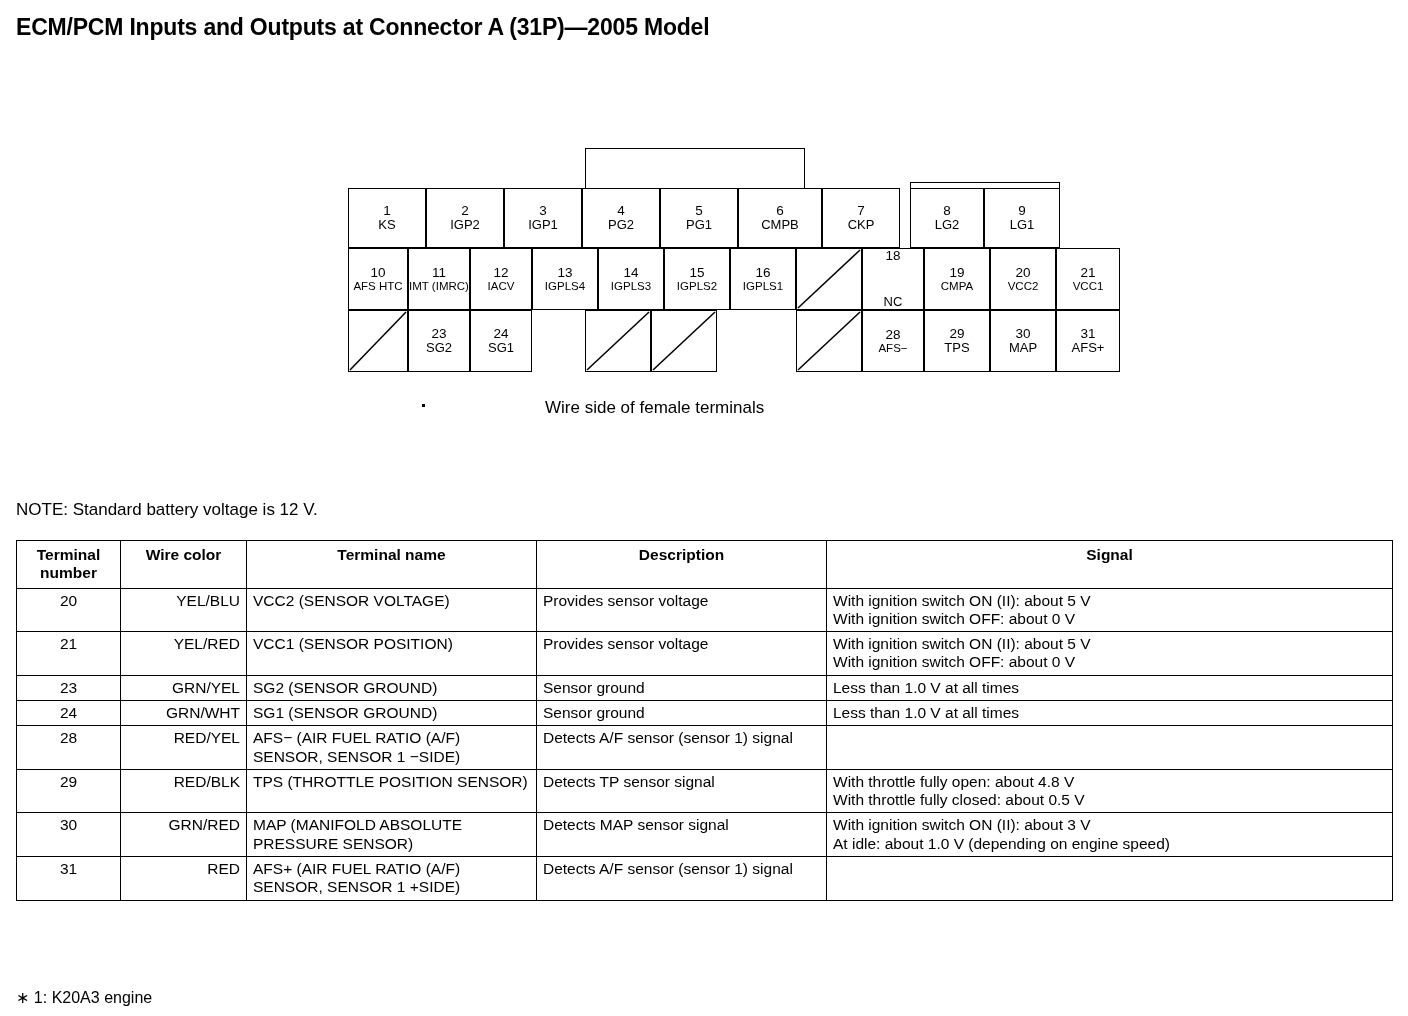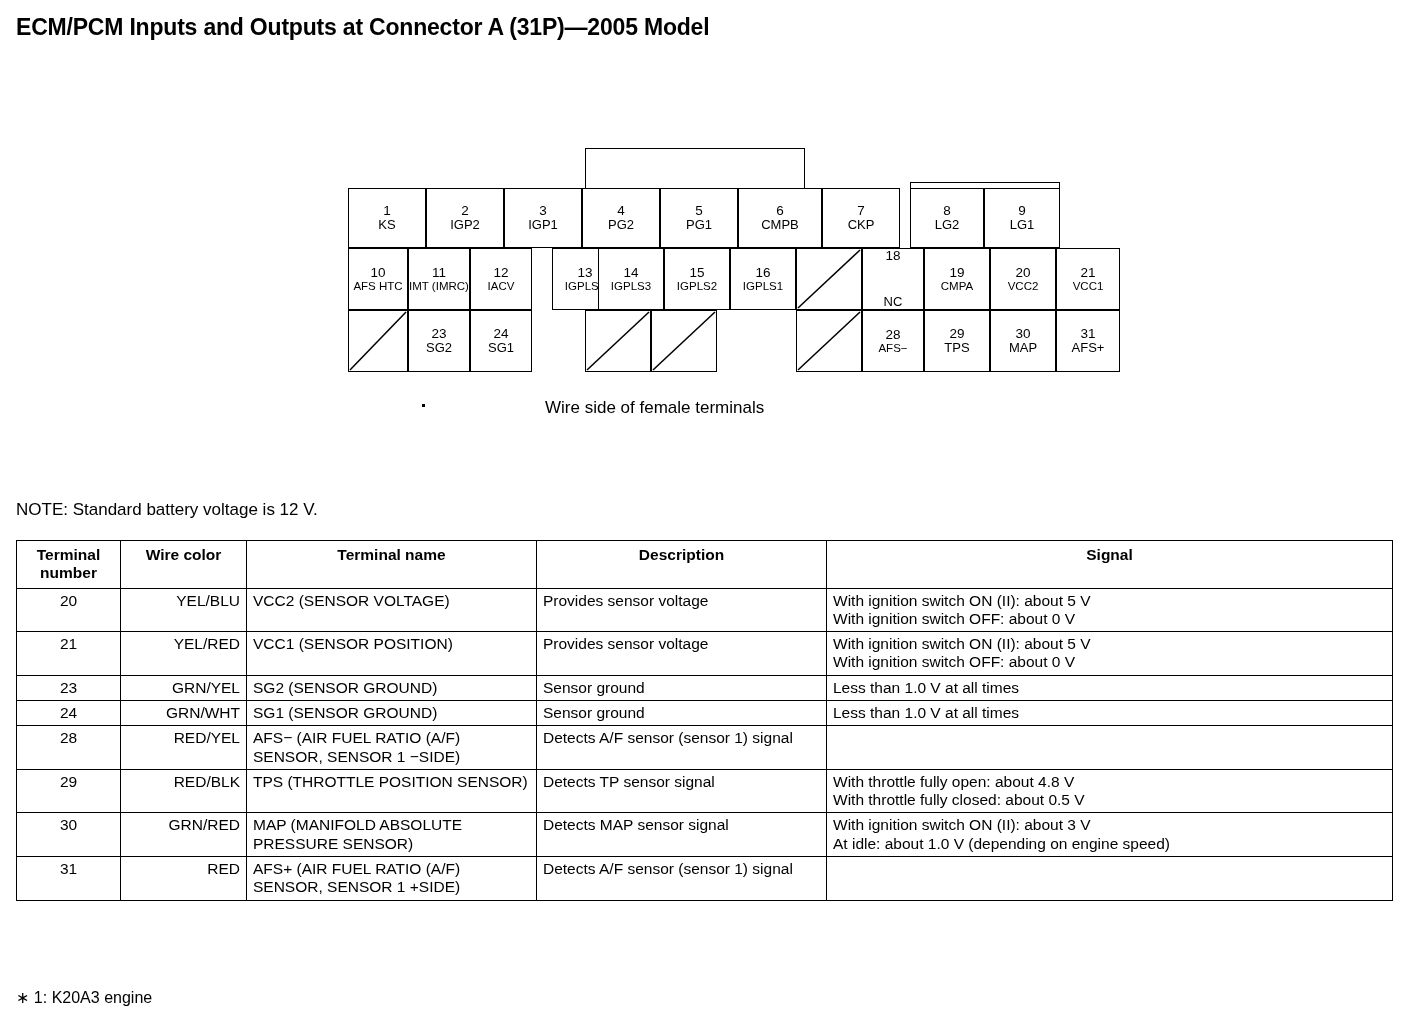--- a/index.html
+++ b/index.html
@@ -189,21 +189,21 @@
     <span class="nm small">AFS HTC</span>
   </div>
   <div class="cell" style="left:68px; top:108px; width:62px; height:62px;align-items:center;">
     <span class="num">11</span>
     <span class="nm small">IMT (IMRC)</span>
   </div>
   <div class="cell" style="left:130px; top:108px; width:62px; height:62px;">
     <span class="num">12</span>
     <span class="nm small">IACV</span>
   </div>
-  <div class="cell" style="left:192px; top:108px; width:66px; height:62px;margin-left:20px;">
+  <div class="cell" style="left:192px; top:108px; width:66px; height:62px;">
     <span class="num">13</span>
     <span class="nm small">IGPLS4</span>
   </div>
   <div class="cell" style="left:258px; top:108px; width:66px; height:62px;">
     <span class="num">14</span>
     <span class="nm small">IGPLS3</span>
   </div>
   <div class="cell" style="left:324px; top:108px; width:66px; height:62px;">
     <span class="num">15</span>
     <span class="nm small">IGPLS2</span>

